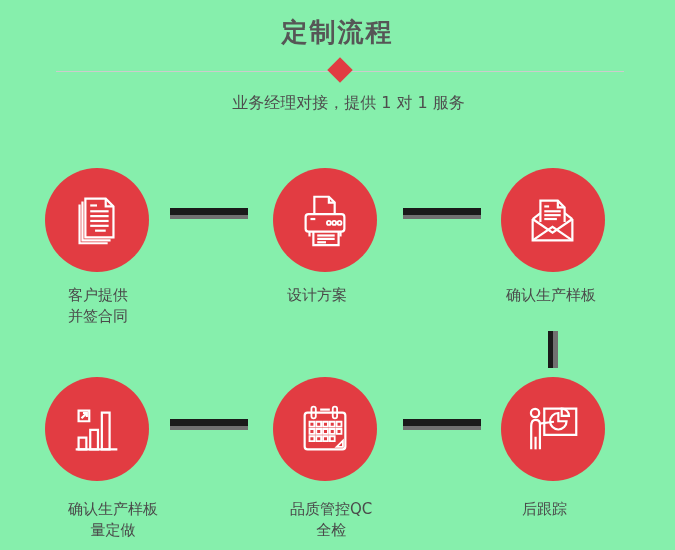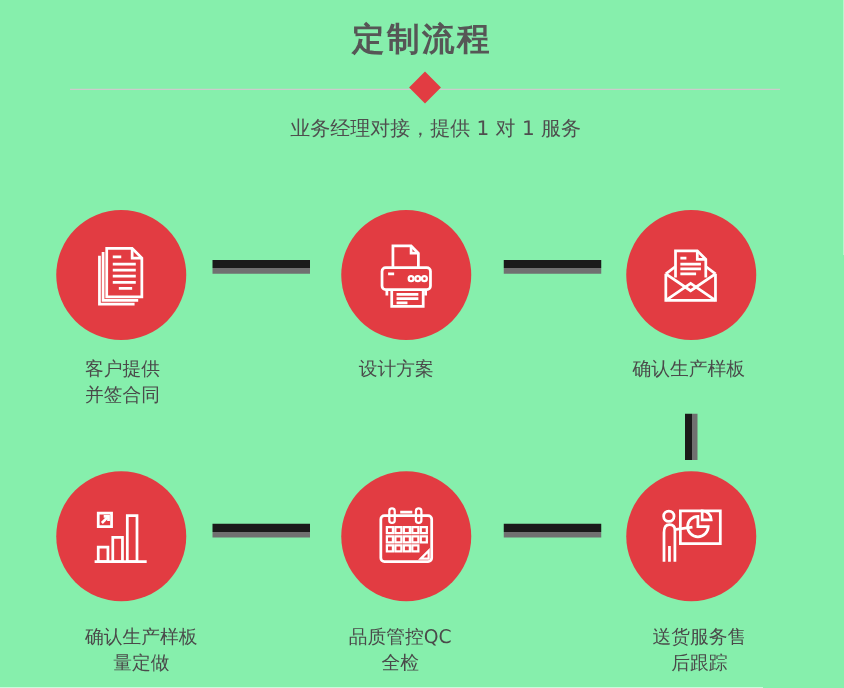--- a/index.html
+++ b/index.html
@@ -23,21 +23,21 @@
   .circle{
     position:absolute;width:104px;height:104px;border-radius:50%;
     background:var(--red,#e23c42);display:flex;align-items:center;justify-content:center;
   }
   .c0{left:45px;top:168px}.c1{left:273px;top:168px}.c2{left:501px;top:168px}
   .c3{left:45px;top:377px}.c4{left:273px;top:377px}.c5{left:501px;top:377px}
   .step-label{
     position:absolute;font-size:15px;line-height:21px;color:#4a4a4a;text-align:center;white-space:nowrap;
   }
   .l0{left:68px;top:285px}.l1{left:287px;top:285px}.l2{left:506px;top:285px}
-  .l3{left:68px;top:499px}.l4{left:279px;top:499px}.l5{left:522px;top:499px}
+  .l3{left:68px;top:499px}.l4{left:290px;top:499px}.l5{left:522px;top:499px}
   .hbar{
     position:absolute;width:78px;height:11px;
     background:linear-gradient(to bottom,var(--bar-dark,#1a1a1a) 0 60%,var(--bar-gray,#707070) 60% 100%);
   }
   .hb0{left:170px;top:208px}.hb1{left:403px;top:208px}
   .hb2{left:170px;top:419px}.hb3{left:403px;top:419px}
   .vbar{
     position:absolute;left:548px;top:331px;width:10px;height:37px;
     background:linear-gradient(to right,var(--bar-dark,#1a1a1a) 0 55%,var(--bar-gray,#707070) 55% 100%);
   }
@@ -172,17 +172,16 @@
       <rect x="23" y="11" width="33" height="27"></rect>
       <path d="M46 24 A8.5 8.5 0 1 1 37.5 15.5 L37.5 24 Z"></path>
       <path d="M41 18.5 V11 A7.5 7.5 0 0 1 48.5 18.5 Z"></path>
       <circle cx="13.5" cy="15.5" r="4.3"></circle>
       <path d="M9.5 53 V29 Q9.5 22.5 14 22.5 Q18.5 22.5 18.5 27 V53"></path>
       <path d="M14 40 V53"></path>
       <path d="M18 26.5 L33 24.5"></path>
     </svg>
   </div>
   <div class="step-label l5">
-    <div>送货服务售</div>
     <div>后跟踪</div>
   </div>
 
 </div>
 
 </body></html>

